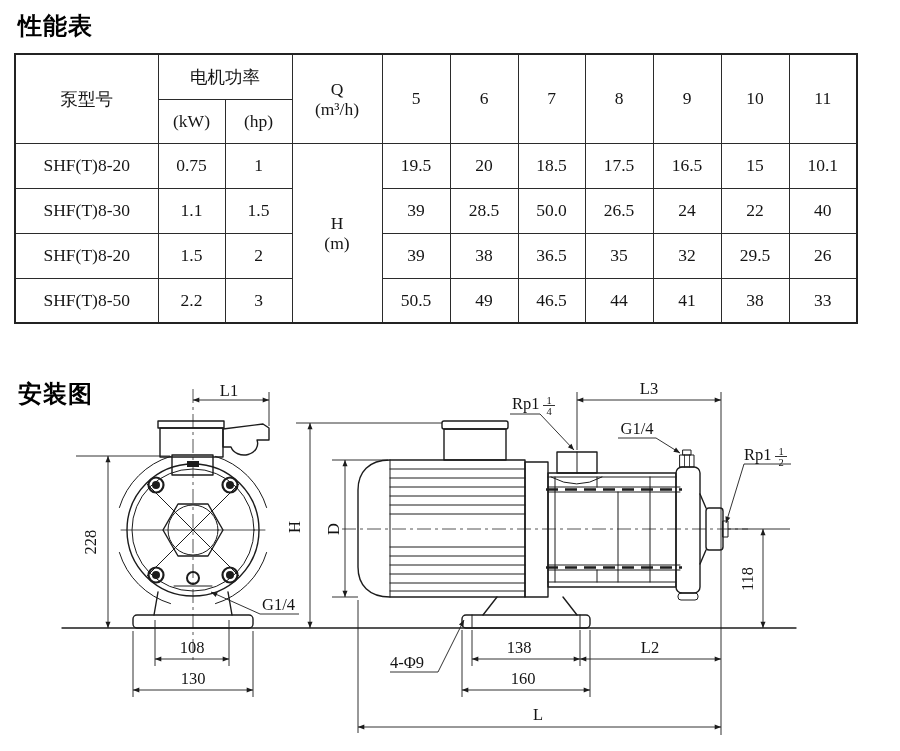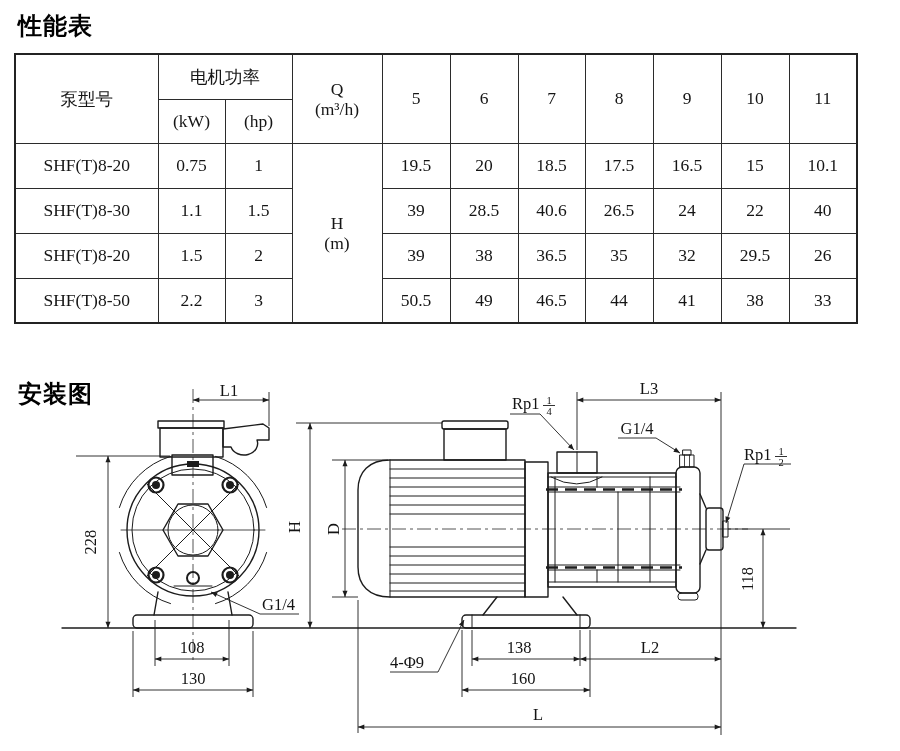--- a/index.html
+++ b/index.html
@@ -80,21 +80,21 @@
       <td>16.5</td>
       <td>15</td>
       <td>10.1</td>
     </tr>
     <tr style="height:45px">
       <td>SHF(T)8-30</td>
       <td>1.1</td>
       <td>1.5</td>
       <td>39</td>
       <td>28.5</td>
-      <td>40.6</td>
+      <td>50.0</td>
       <td>26.5</td>
       <td>24</td>
       <td>22</td>
       <td>40</td>
     </tr>
     <tr style="height:45px">
       <td>SHF(T)8-20</td>
       <td>1.5</td>
       <td>2</td>
       <td>39</td>

